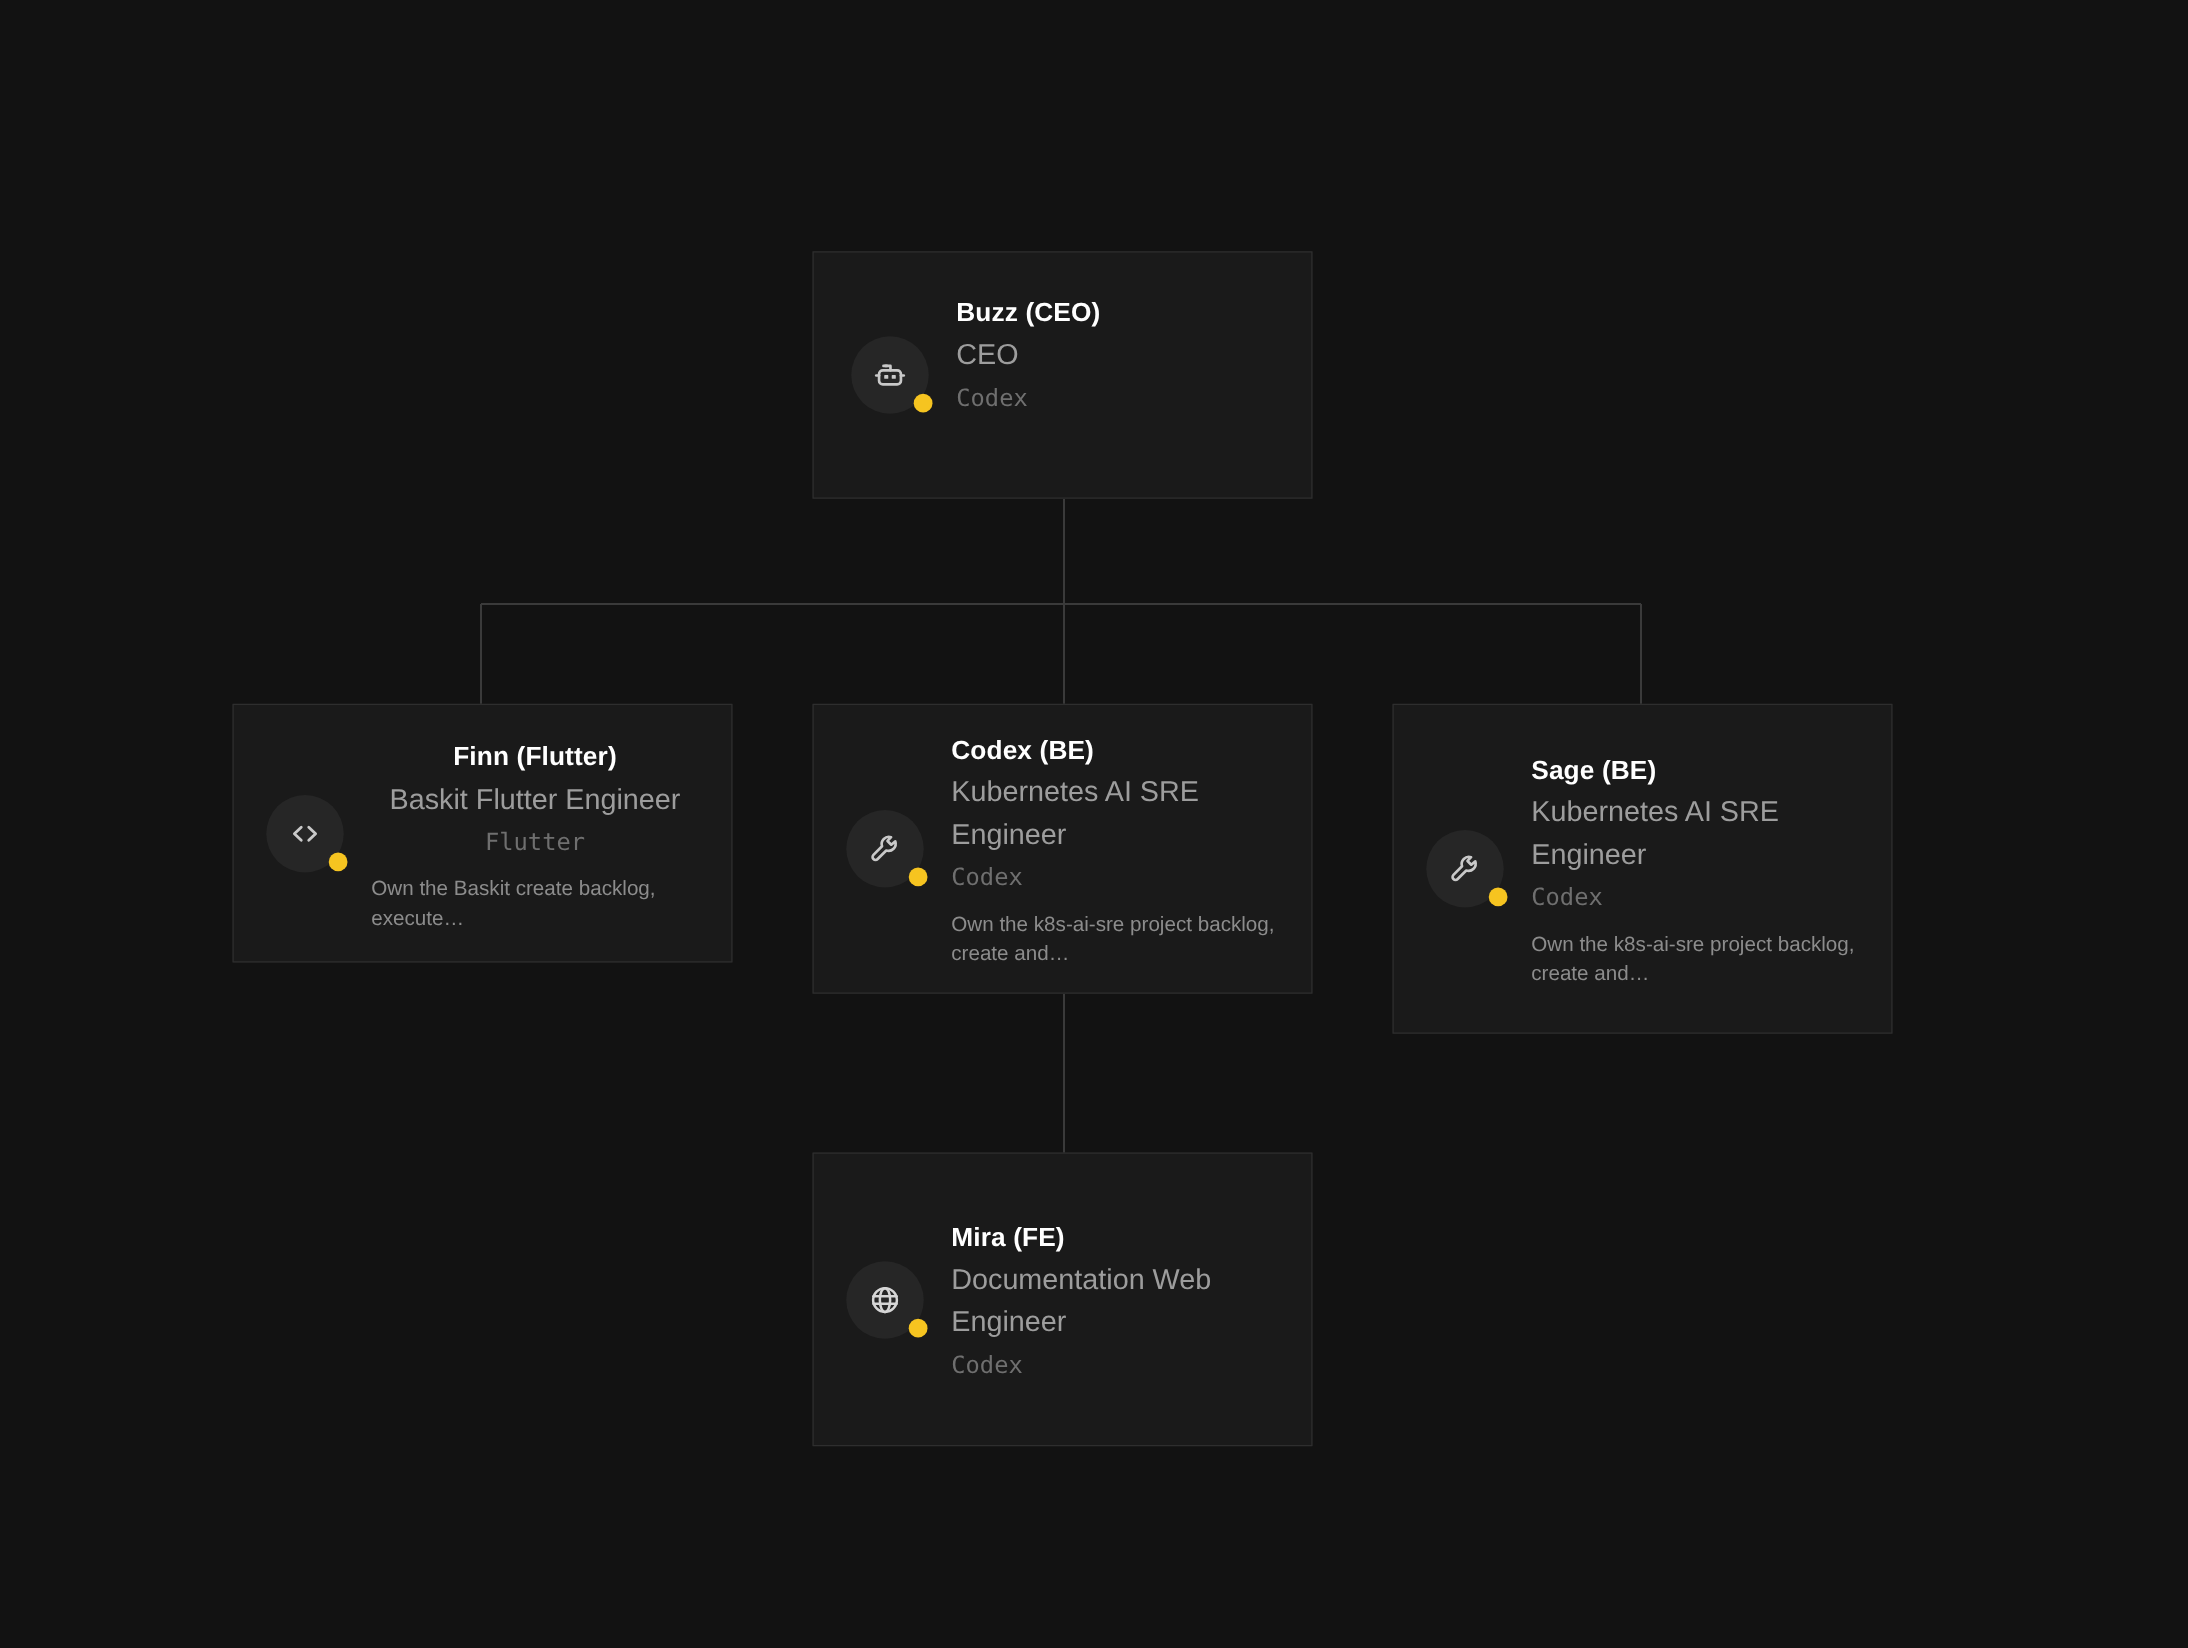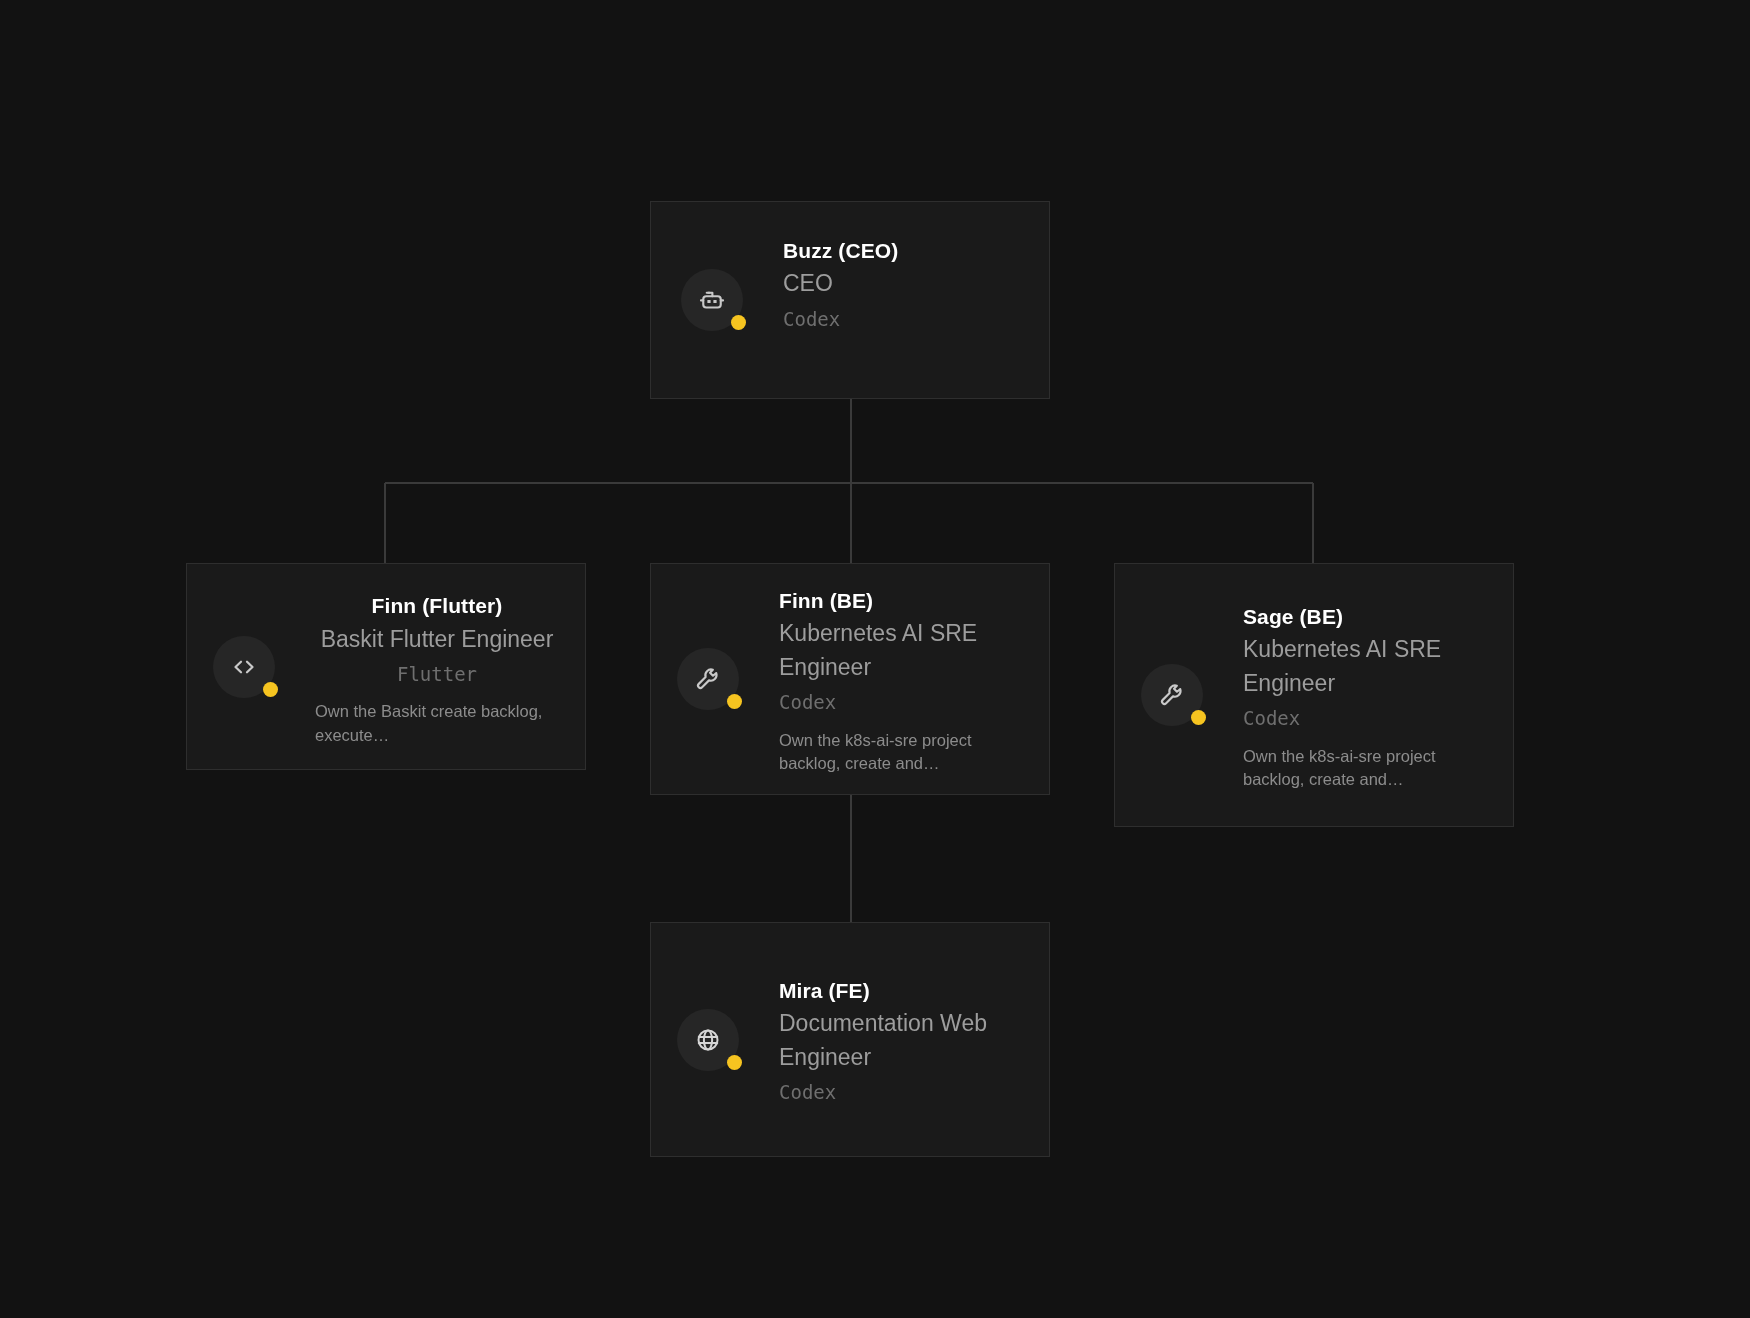--- a/index.html
+++ b/index.html
@@ -37,21 +37,21 @@
     border: 1px solid #2e2e2e;
     display: flex;
     flex-direction: row;
     align-items: center;
     padding: 0;
   }
   .card-inner {
     display: flex;
     flex-direction: row;
     align-items: center;
-    gap: 40px;
+    gap: 22px;
     padding: 0 26px;
     width: 100%;
     box-sizing: border-box;
   }
   .avatar-wrap {
     position: relative;
     flex: 0 0 auto;
     width: 62px;
     height: 62px;
   }
@@ -192,21 +192,21 @@
     <div class="card-inner">
       <div class="avatar-wrap">
         <div class="avatar">
           <svg width="30" height="30" viewBox="0 0 24 24" fill="none" stroke="#c9c9c9" stroke-width="1.7" stroke-linecap="round" stroke-linejoin="round">
             <path d="M15.9 4.6 a4.6 4.6 0 0 0 -5.8 5.8 L4.6 15.9 a1.9 1.9 0 0 0 2.7 2.7 l5.5 -5.5 a4.6 4.6 0 0 0 5.8 -5.8 L16 9.4 l-2.4 -2.4 z"></path>
           </svg>
         </div>
         <span class="status-dot"></span>
       </div>
       <div class="card-text">
-        <div class="node-name">Finn (BE)</div>
+        <div class="node-name">Codex (BE)</div>
         <div class="node-role">Kubernetes AI SRE Engineer</div>
         <div class="node-agent">Codex</div>
         <div class="node-desc">Own the k8s-ai-sre project backlog, create and…</div>
       </div>
     </div>
   </div>
 
   <div class="node-card n-sage">
     <div class="card-inner">
       <div class="avatar-wrap">

